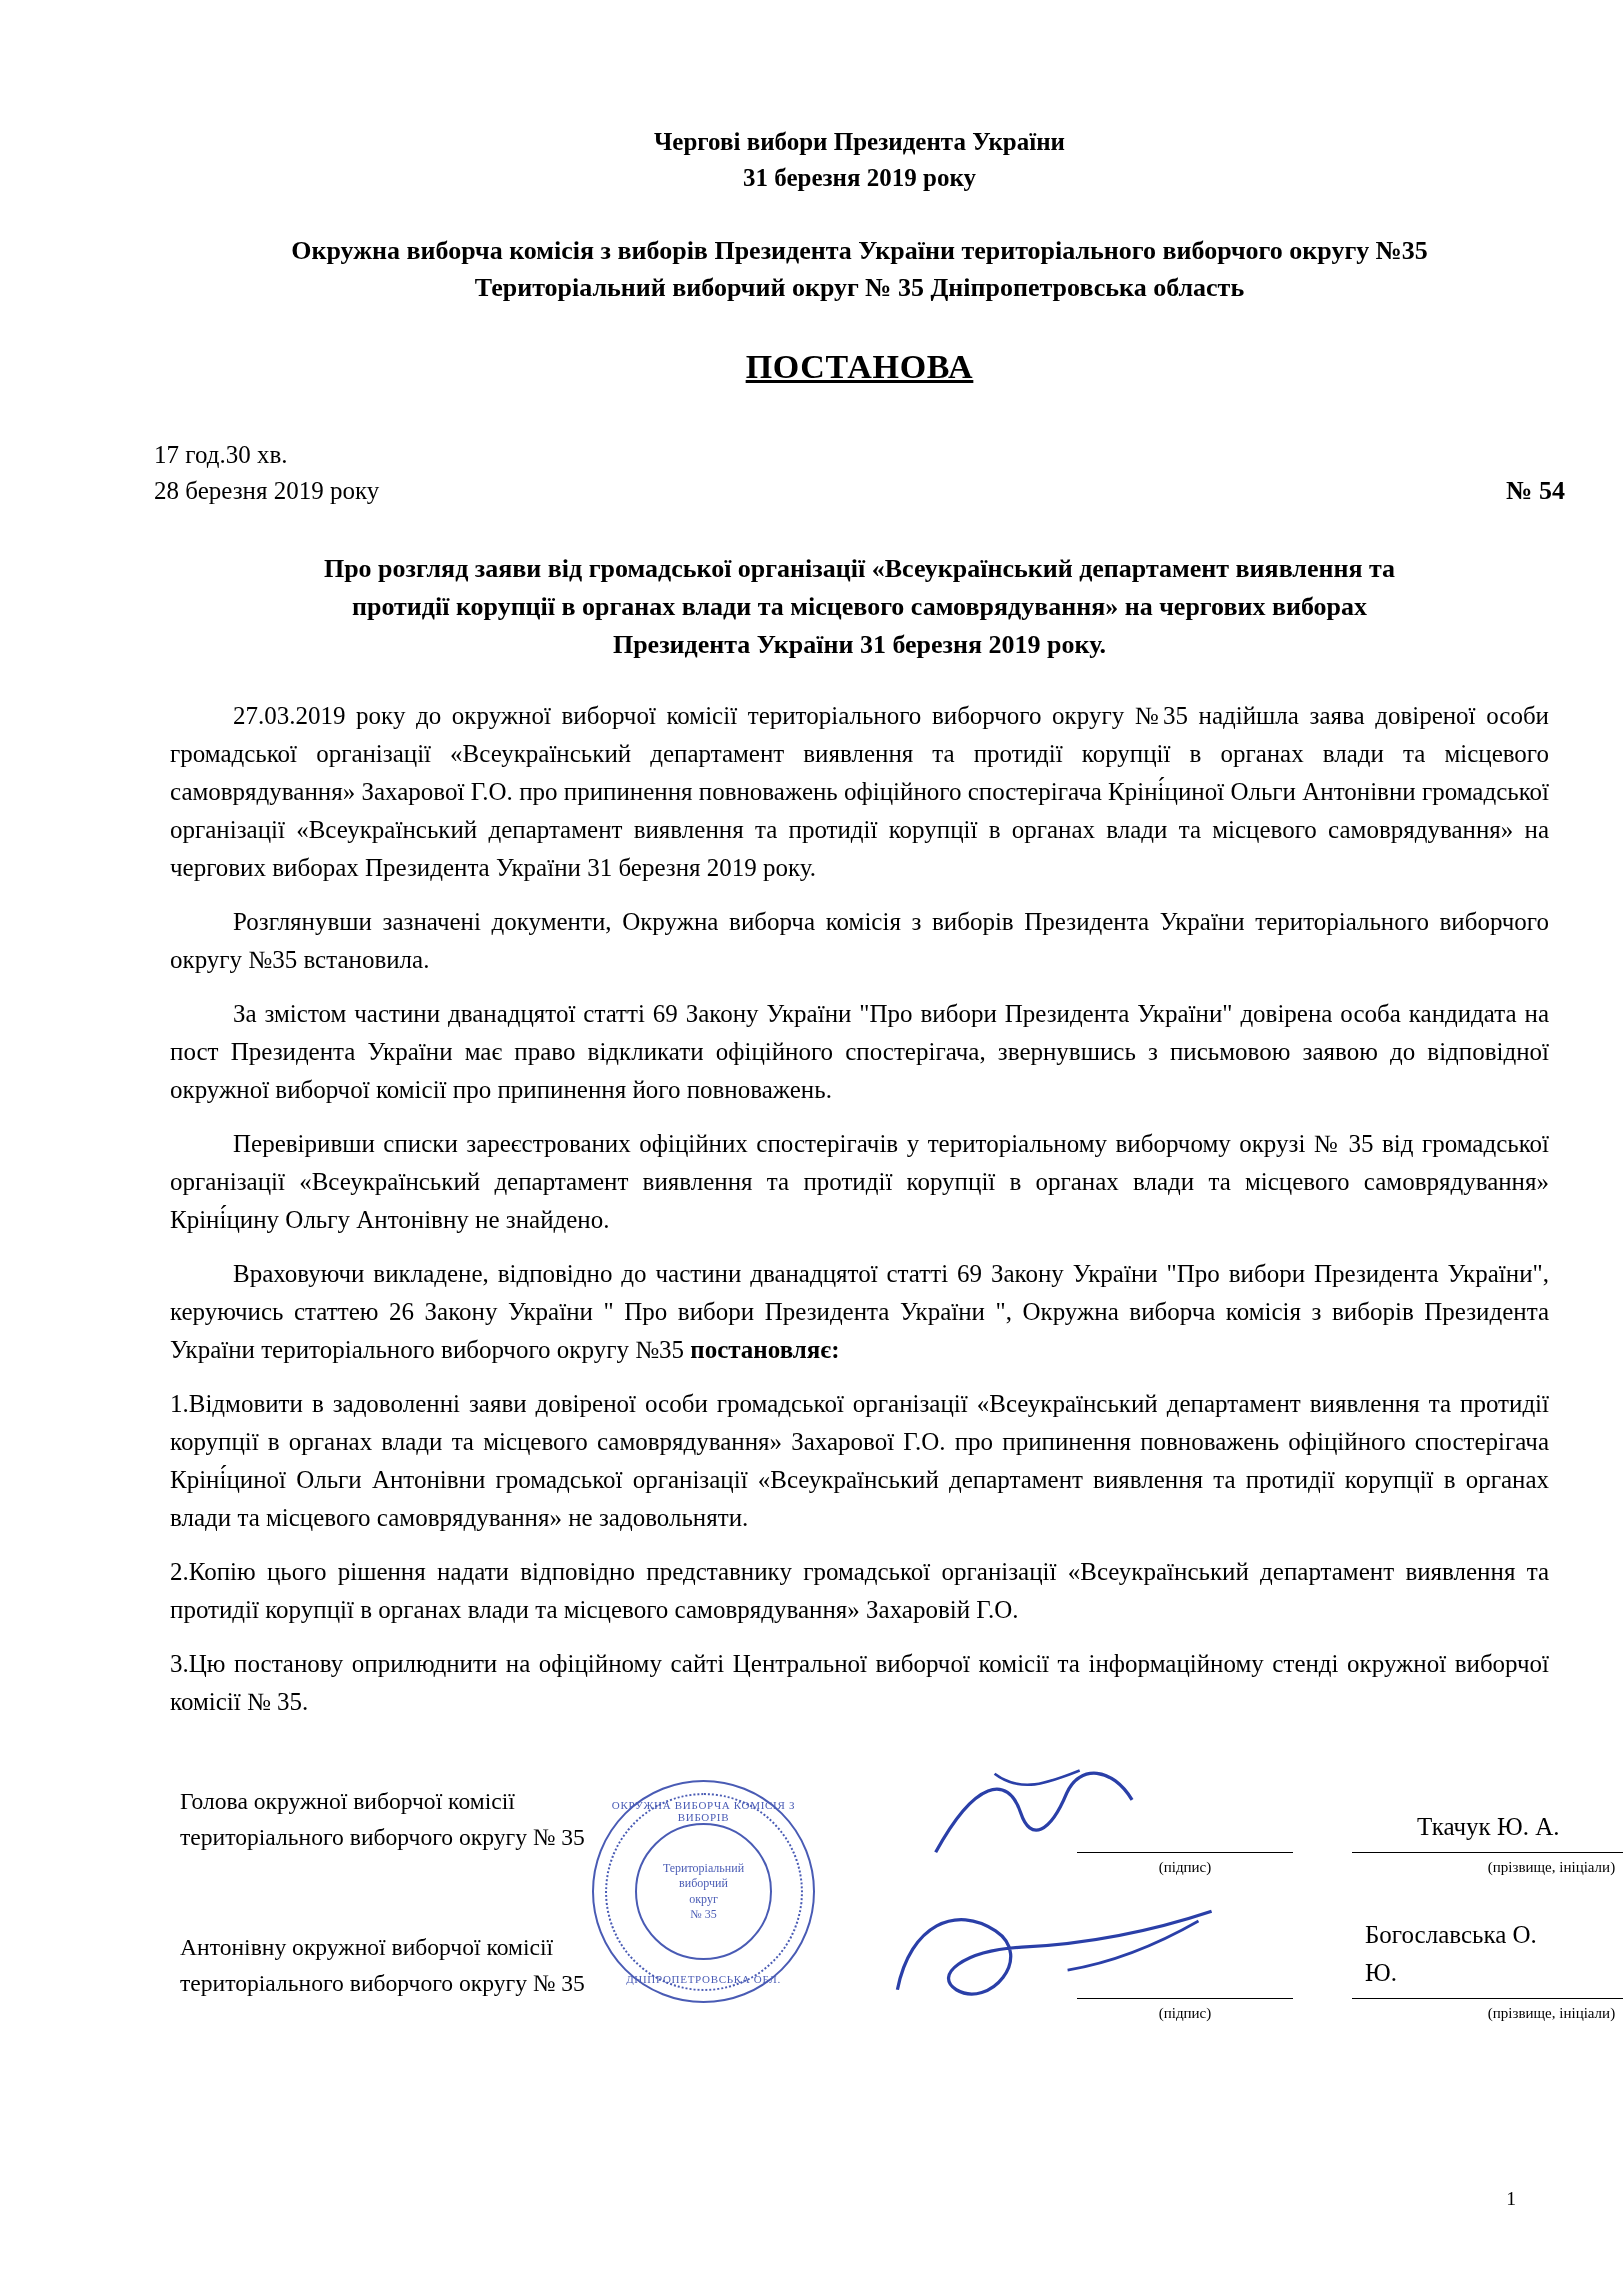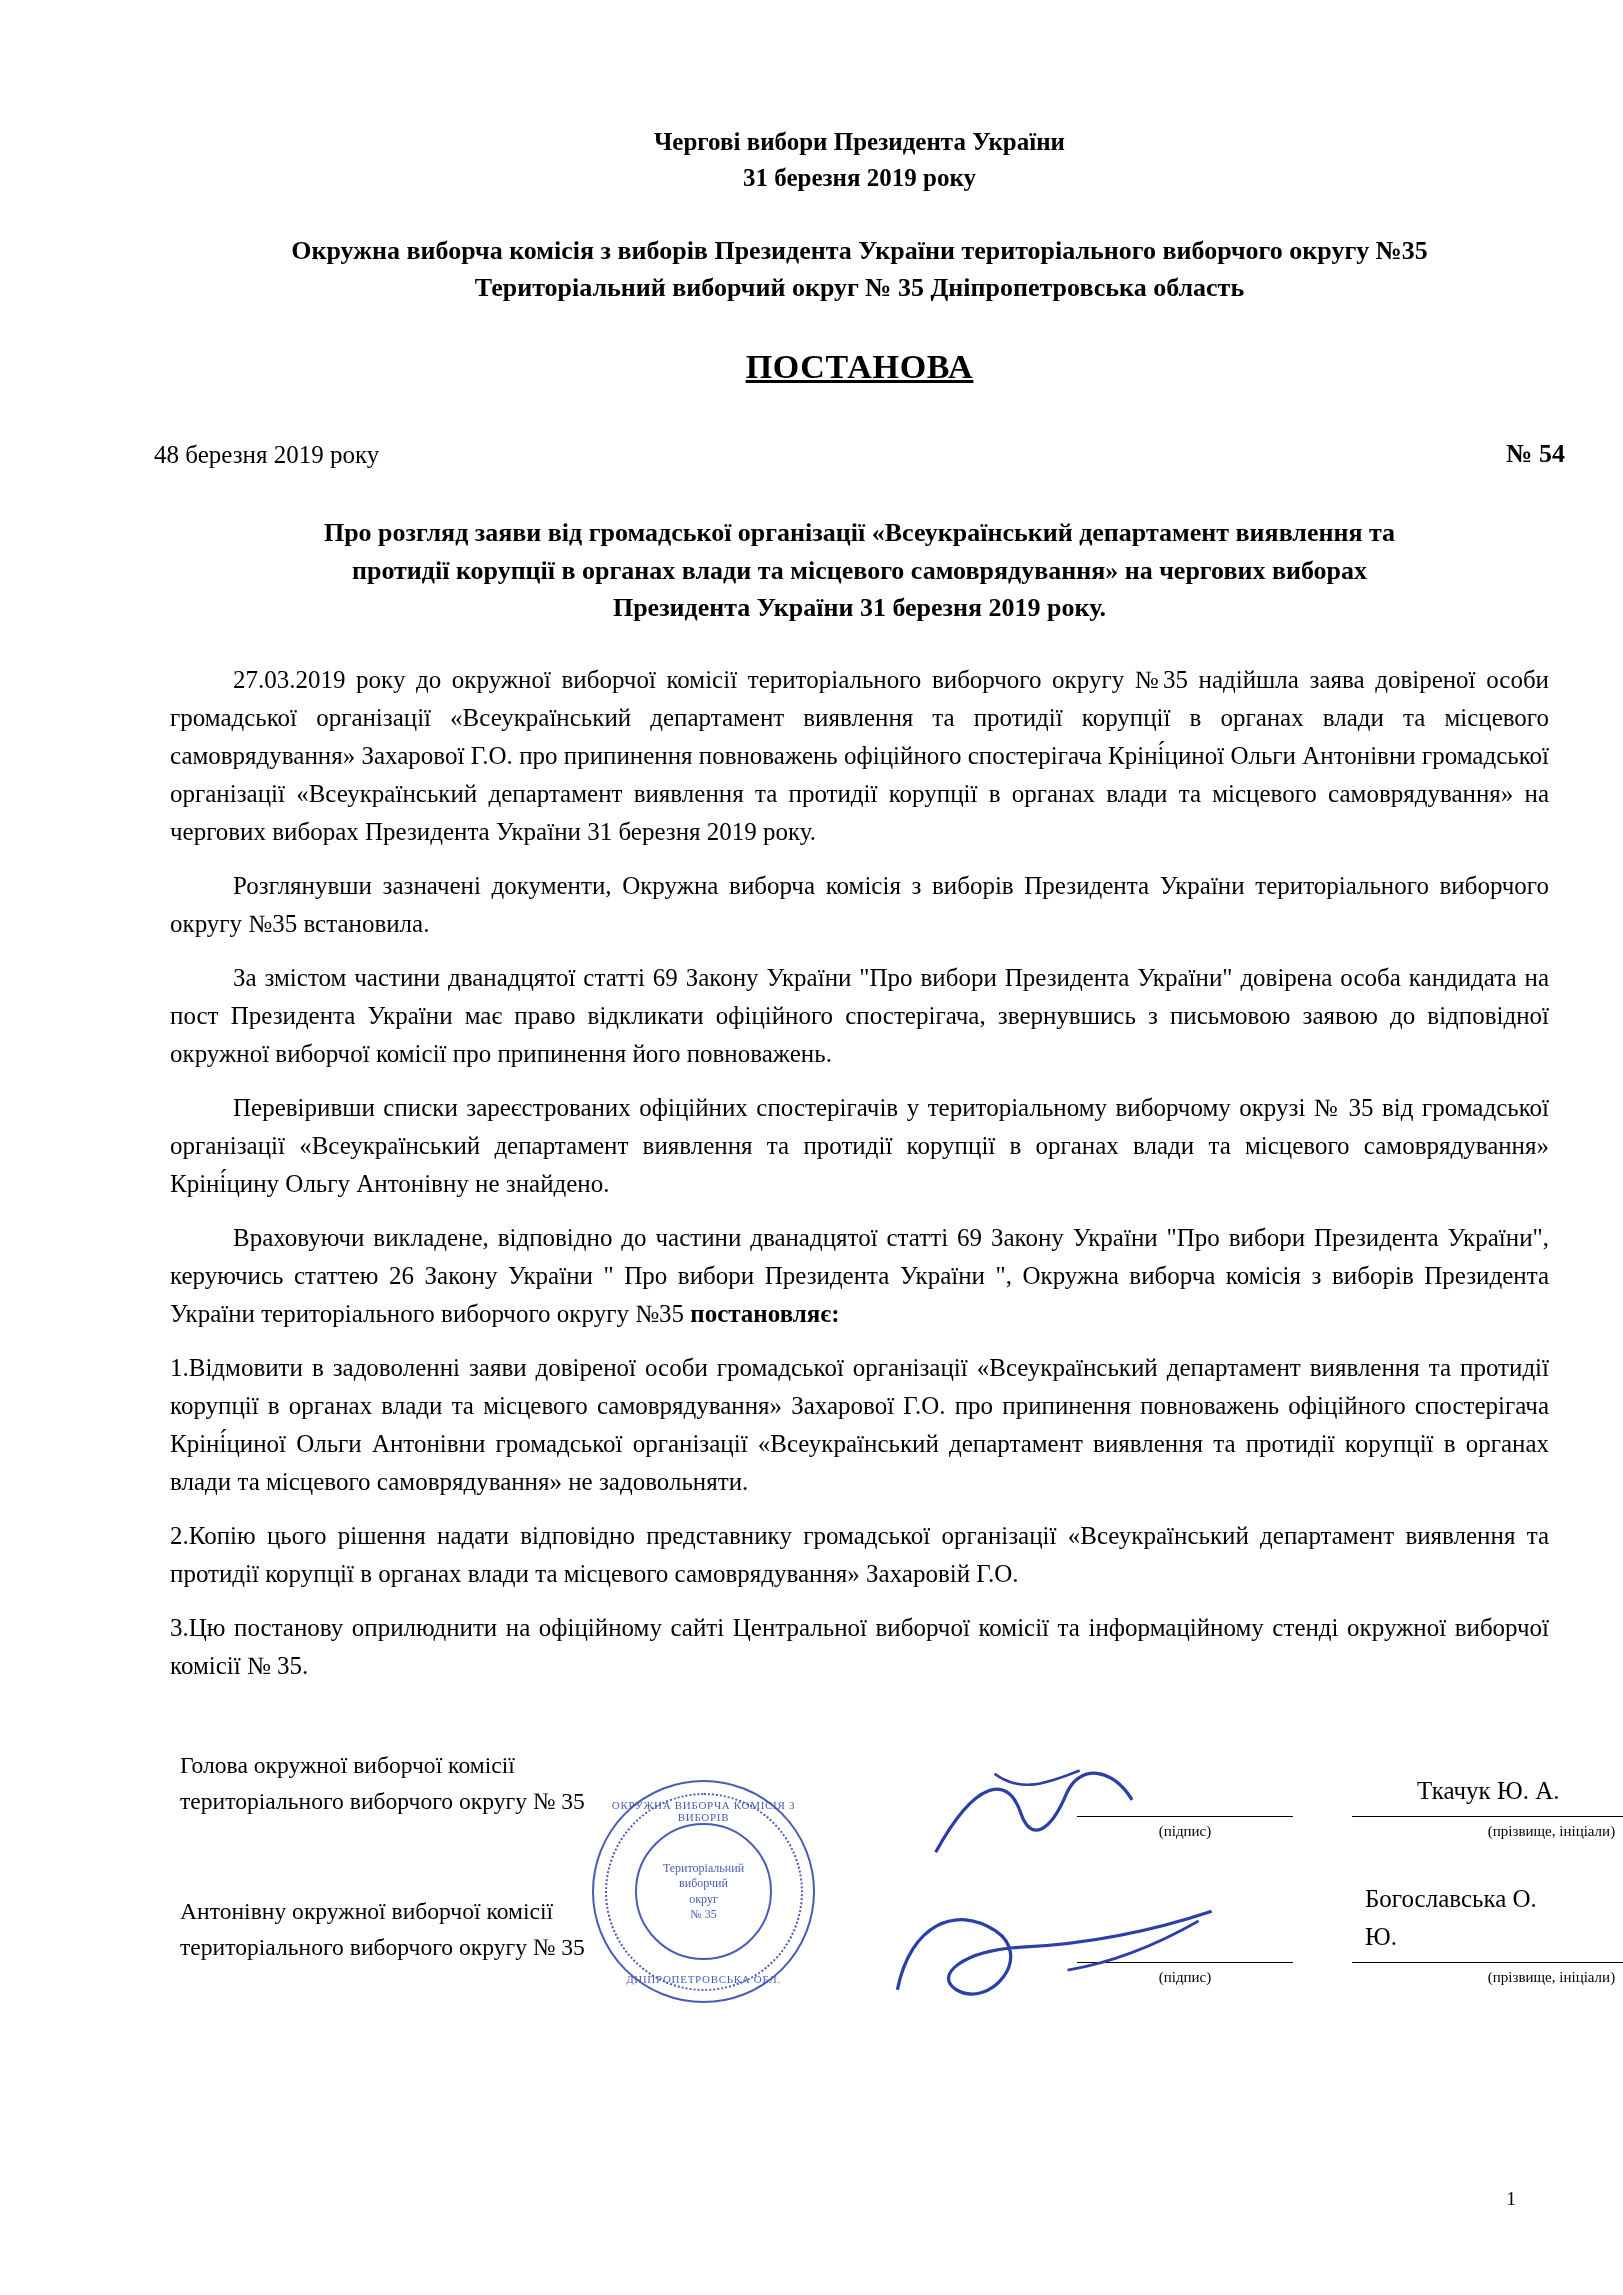--- a/index.html
+++ b/index.html
@@ -210,21 +210,22 @@
   </div>
 
   <div class="committee">
     <span class="line">Окружна виборча комісія з виборів Президента України територіального виборчого округу №35</span>
     <span class="line">Територіальний виборчий округ № 35 Дніпропетровська область</span>
   </div>
 
   <div class="resolution-word">ПОСТАНОВА</div>
 
   <div class="meta-row">
-    <span class="meta-left">48 березня 2019 року</span>
+    <span class="meta-left">17 год.30 хв.</span>
+    <span class="meta-left">28 березня 2019 року</span>
     <span class="meta-number">№ 54</span>
   </div>
 
   <div class="title-block">
     <span class="line">Про розгляд заяви від громадської організації «Всеукраїнський департамент виявлення та</span>
     <span class="line">протидії корупції в органах влади та місцевого самоврядування»  на чергових виборах</span>
     <span class="line">Президента України 31 березня 2019 року.</span>
   </div>
 
   <div class="body-text">

